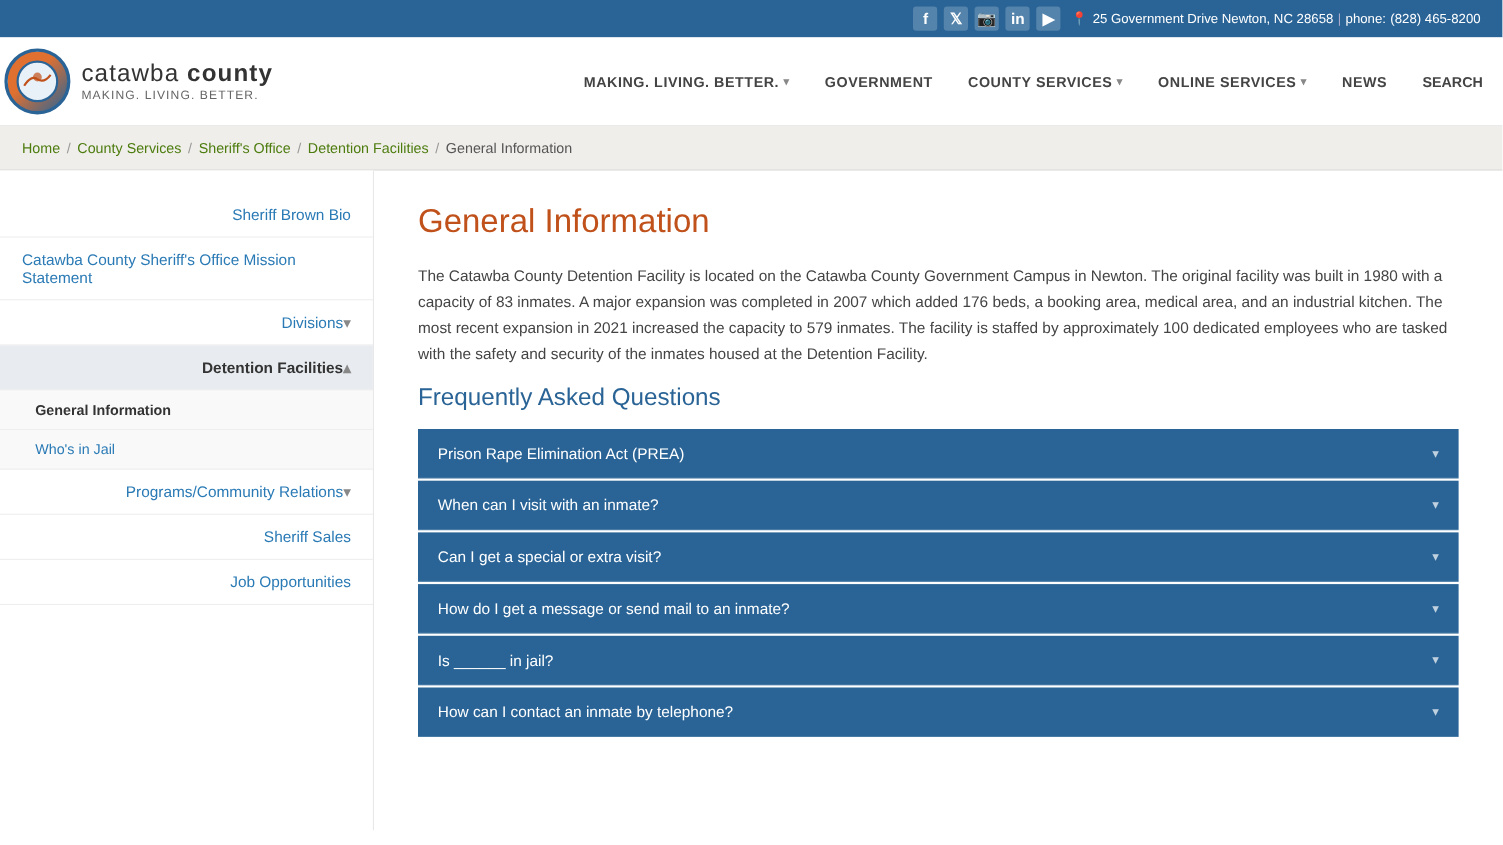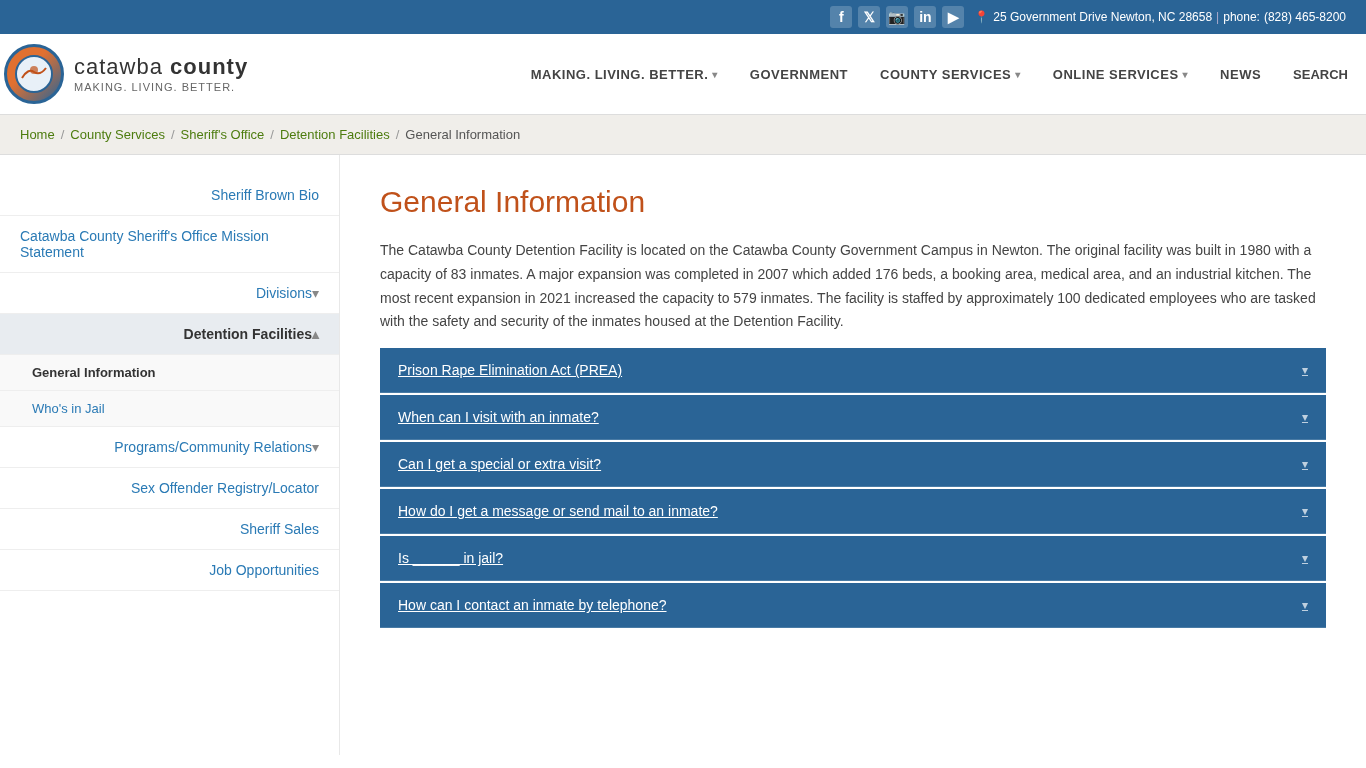--- a/index.html
+++ b/index.html
@@ -153,21 +153,20 @@
     }
     .faq-item {
       background: #2a6496;
       color: #fff;
       padding: 14px 18px;
       margin-bottom: 2px;
       font-size: 14px;
       cursor: pointer;
       display: flex; justify-content: space-between; align-items: center;
       border-bottom: 1px solid rgba(255,255,255,0.15);
-      text-decoration: underline;
     }
     .faq-item .faq-arrow { font-size: 12px; opacity: 0.7; }
 
     
     .social-icons { display: flex; gap: 6px; align-items: center; }
     .social-icon {
       color: #fff; font-size: 14px; font-weight: bold;
       width: 22px; height: 22px;
       display: flex; align-items: center; justify-content: center;
       background: rgba(255,255,255,0.2);
@@ -275,39 +274,37 @@
         Who's in Jail
       </div>
     </div>
 
 
     <div class="sidebar-item">
       <span>Programs/Community Relations</span>
       <span class="chevron-icon">▾</span>
     </div>
 
-    <div class="sidebar-item">
-      <span>Sex Offender Registry/Locator</span>
-    </div>
 
     <div class="sidebar-item">
       <span>Sheriff Sales</span>
     </div>
 
     <div class="sidebar-item">
       <span>Job Opportunities</span>
     </div>
 
   </aside>
 
   <main class="main-content">
     <h1 class="page-title">General Information</h1>
 
     <p class="intro-text">The Catawba County Detention Facility is located on the Catawba County Government Campus in Newton. The original facility was built in 1980 with a capacity of 83 inmates. A major expansion was completed in 2007 which added 176 beds, a booking area, medical area, and an industrial kitchen. The most recent expansion in 2021 increased the capacity to 579 inmates. The facility is staffed by approximately 100 dedicated employees who are tasked with the safety and security of the inmates housed at the Detention Facility.</p>
 
+    <h2 class="faq-title">Frequently Asked Questions</h2>
 
     <div class="faq-list">
       <div class="faq-item">
         <span>Prison Rape Elimination Act (PREA)</span>
         <span class="faq-arrow">▾</span>
       </div>
       <div class="faq-item">
         <span>When can I visit with an inmate?</span>
         <span class="faq-arrow">▾</span>
       </div>

